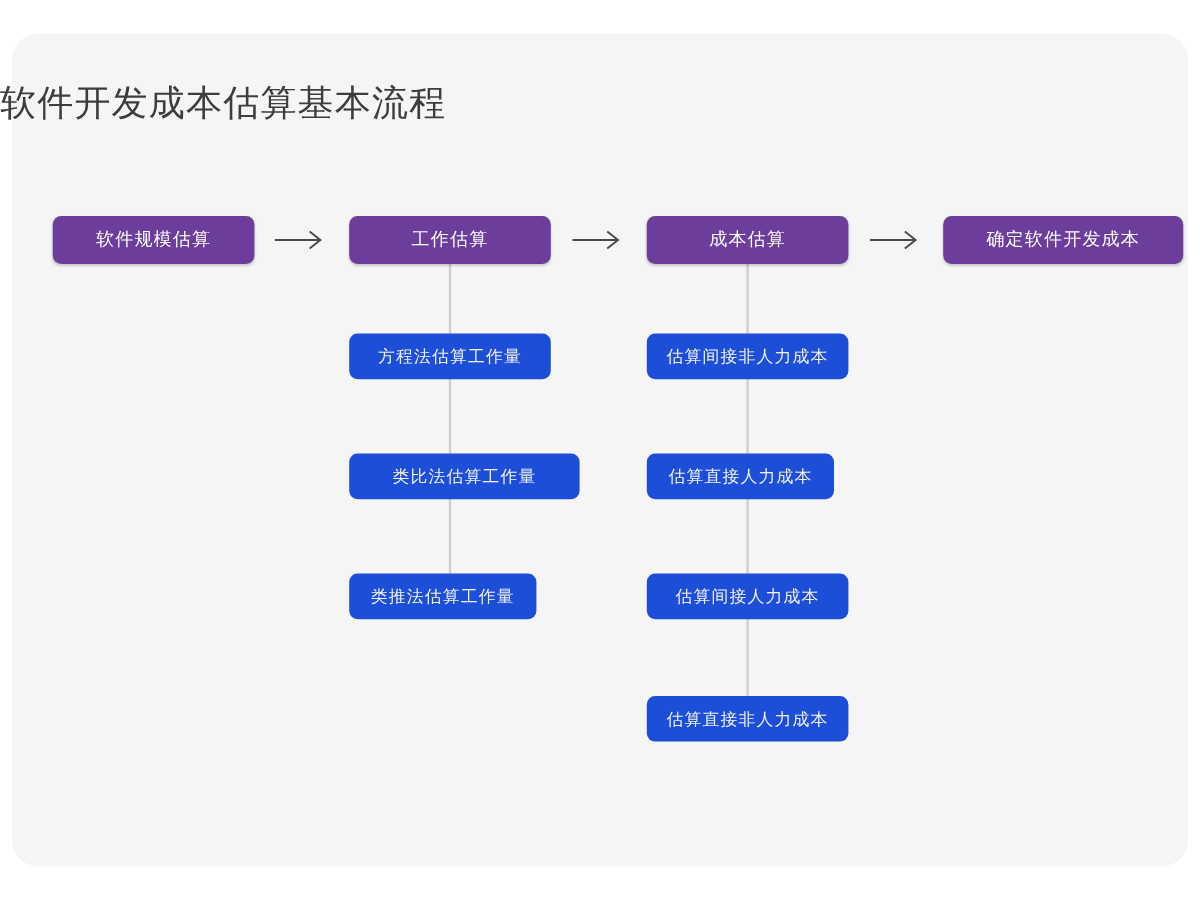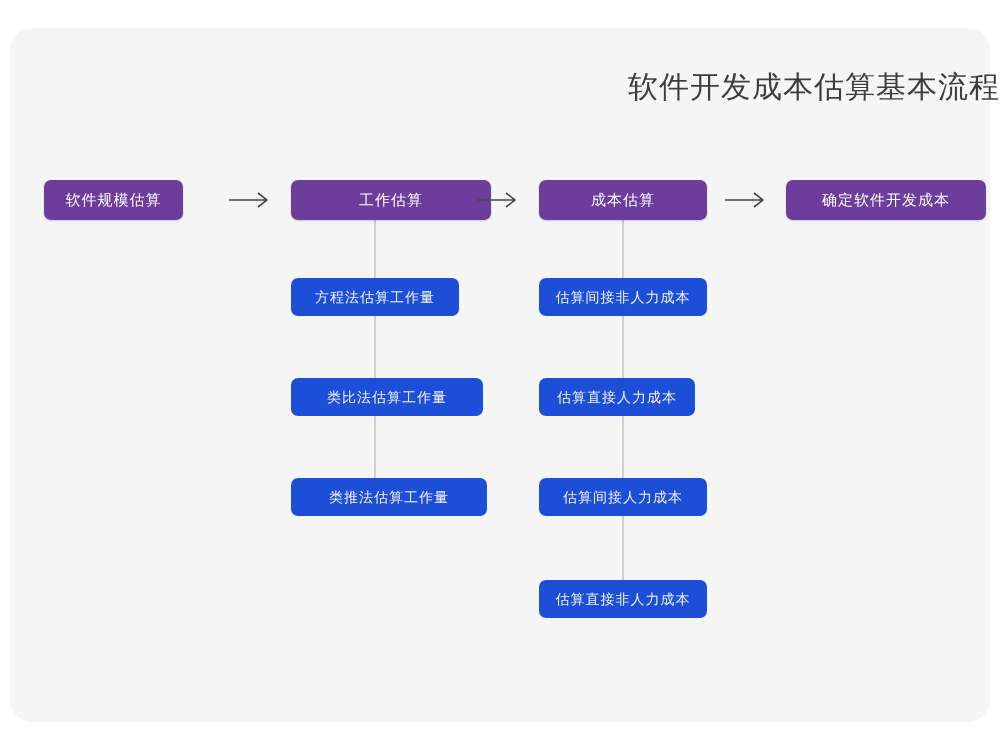--- a/index.html
+++ b/index.html
@@ -23,21 +23,21 @@
     height: 694px;
     background: #f5f5f5;
     border-radius: 22px;
   }
 
   #diagram-title {
     position: absolute;
     left: 0;
     top: 66px;
     width: 1000px;
-    text-align: right;
+    text-align: left;
     font-size: 30px;
     line-height: 42px;
     color: #3d3d3d;
     letter-spacing: 1px;
     white-space: nowrap;
   }
 
   
   .connector-line {
     position: absolute;
@@ -78,35 +78,35 @@
   .flow-arrow {
     position: absolute;
     top: 188px;
     width: 46px;
     height: 24px;
     color: #4a4a4a;
   }
   .flow-arrow svg { display: block; }
 
   
-  #stage-0 { left: 44px;  top: 180px; width: 139px; }
-  #stage-1 { left: 291px; top: 180px; width: 200px; }
+  #stage-0 { left: 44px;  top: 180px; width: 168px; }
+  #stage-1 { left: 291px; top: 180px; width: 168px; }
   #stage-2 { left: 539px; top: 180px; width: 168px; }
   #stage-3 { left: 786px; top: 180px; width: 200px; }
 
   #arrow-0 { left: 227px; }
   #arrow-1 { left: 475px; }
   #arrow-2 { left: 723px; }
 
   #line-col-1 { left: 374px; top: 220px; height: 290px; }
   #line-col-2 { left: 622px; top: 220px; height: 392px; }
 
   #sub-1-0 { left: 291px; top: 278px; width: 168px; }
   #sub-1-1 { left: 291px; top: 378px; width: 192px; }
-  #sub-1-2 { left: 291px; top: 478px; width: 196px; }
+  #sub-1-2 { left: 291px; top: 478px; width: 156px; }
 
   #sub-2-0 { left: 539px; top: 278px; width: 168px; }
   #sub-2-1 { left: 539px; top: 378px; width: 156px; }
   #sub-2-2 { left: 539px; top: 478px; width: 168px; }
   #sub-2-3 { left: 539px; top: 580px; width: 168px; }
 </style>
 </head>
 <body>
 
 <div id="slide-card"></div>

